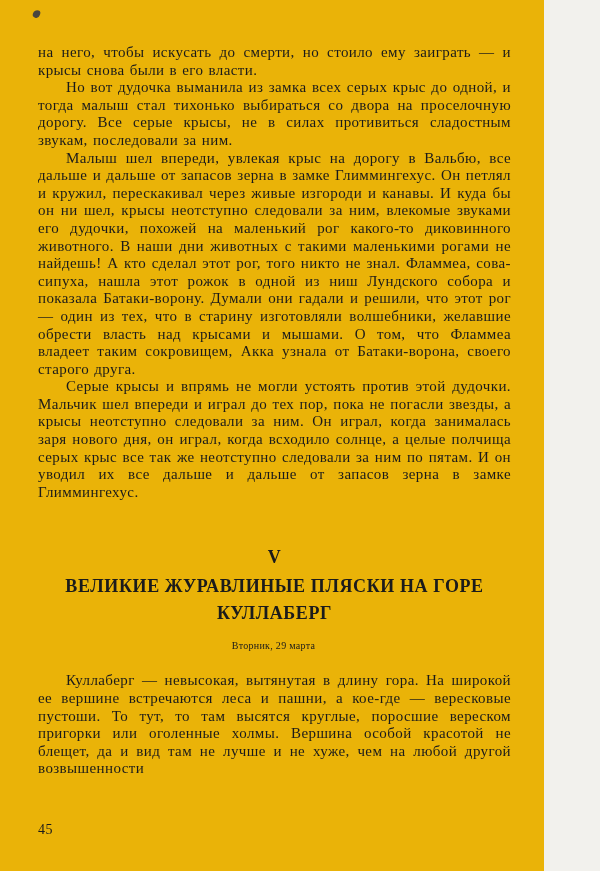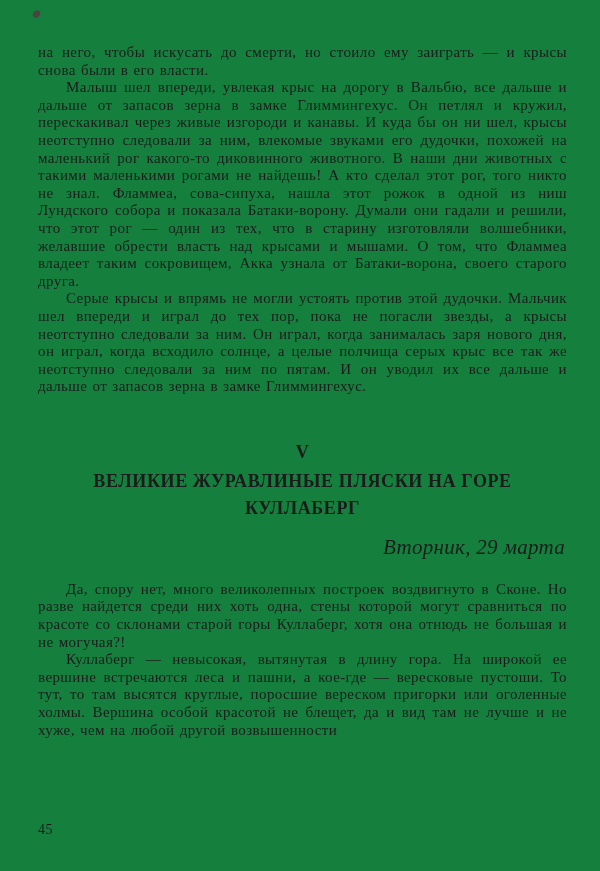--- a/index.html
+++ b/index.html
@@ -7,23 +7,23 @@
     padding: 0;
   }
   body {
     width: 600px;
     height: 871px;
     background: #f2f1ed;
     overflow: hidden;
   }
   .page {
     position: relative;
-    width: 600px;
+    width: 544px;
     height: 871px;
-    background: #15803d;
+    background: #eab308;
     color: #1b1b1b;
     box-sizing: border-box;
     padding: 44px 33px 0 38px;
     font-family: "Liberation Serif", "DejaVu Serif", serif;
   }
   .scan-speck {
     position: absolute;
     top: 10px;
     left: 33px;
     width: 7px;
@@ -57,23 +57,22 @@
   }
   .chapter-title {
     font-weight: bold;
     font-size: 18px;
     line-height: 27px;
     letter-spacing: 0.6px;
     max-width: 470px;
     margin: 5px auto 0 auto;
   }
   .chapter-date {
-    text-align: right;
-    font-style: italic;
-    font-size: 21px;
+    text-align: center;
+    font-size: 10px;
     letter-spacing: 0.3px;
     margin-top: 13px;
     padding-right: 2px;
   }
   .section-text {
     margin-top: 21px;
   }
   .page-number {
     position: absolute;
     left: 38px;
@@ -84,31 +83,31 @@
 </style>
 </head>
 <body>
 
 <div class="page">
 
   <div class="scan-speck"></div>
 
   <div class="body-text">
     <p class="no-indent">на него, чтобы искусать до смерти, но стоило ему заиграть — и крысы снова были в его власти.</p>
+    <p>Но вот дудочка выманила из замка всех серых крыс до одной, и тогда малыш стал тихонько выбираться со двора на проселочную дорогу. Все серые крысы, не в силах противиться сладостным звукам, последовали за ним.</p>
     <p>Малыш шел впереди, увлекая крыс на дорогу в Вальбю, все дальше и дальше от запасов зерна в замке Глиммингехус. Он петлял и кружил, перескакивал через живые изгороди и канавы. И куда бы он ни шел, крысы неотступно следовали за ним, влекомые звуками его дудочки, похожей на маленький рог какого-то диковинного животного. В наши дни животных с такими маленькими рогами не найдешь! А кто сделал этот рог, того никто не знал. Фламмеа, сова-сипуха, нашла этот рожок в одной из ниш Лундского собора и показала Батаки-ворону. Думали они гадали и решили, что этот рог — один из тех, что в старину изготовляли волшебники, желавшие обрести власть над крысами и мышами. О том, что Фламмеа владеет таким сокровищем, Акка узнала от Батаки-ворона, своего старого друга.</p>
     <p>Серые крысы и впрямь не могли устоять против этой дудочки. Мальчик шел впереди и играл до тех пор, пока не погасли звезды, а крысы неотступно следовали за ним. Он играл, когда занималась заря нового дня, он играл, когда всходило солнце, а целые полчища серых крыс все так же неотступно следовали за ним по пятам. И он уводил их все дальше и дальше от запасов зерна в замке Глиммингехус.</p>
   </div>
 
   <div class="chapter-head">
     <div class="chapter-number">V</div>
     <div class="chapter-title">ВЕЛИКИЕ ЖУРАВЛИНЫЕ ПЛЯСКИ НА ГОРЕ КУЛЛАБЕРГ</div>
   </div>
 
   <div class="chapter-date">Вторник, 29 марта</div>
 
   <div class="body-text section-text">
-    <p>Да, спору нет, много великолепных построек воздвигнуто в Сконе. Но разве найдется среди них хоть одна, стены которой могут сравниться по красоте со склонами старой горы Куллаберг, хотя она отнюдь не большая и не могучая?!</p>
     <p>Куллаберг — невысокая, вытянутая в длину гора. На широкой ее вершине встречаются леса и пашни, а кое-где — вересковые пустоши. То тут, то там высятся круглые, поросшие вереском пригорки или оголенные холмы. Вершина особой красотой не блещет, да и вид там не лучше и не хуже, чем на любой другой возвышенности</p>
   </div>
 
   <div class="page-number">45</div>
 
 </div>
 
 </body></html>

